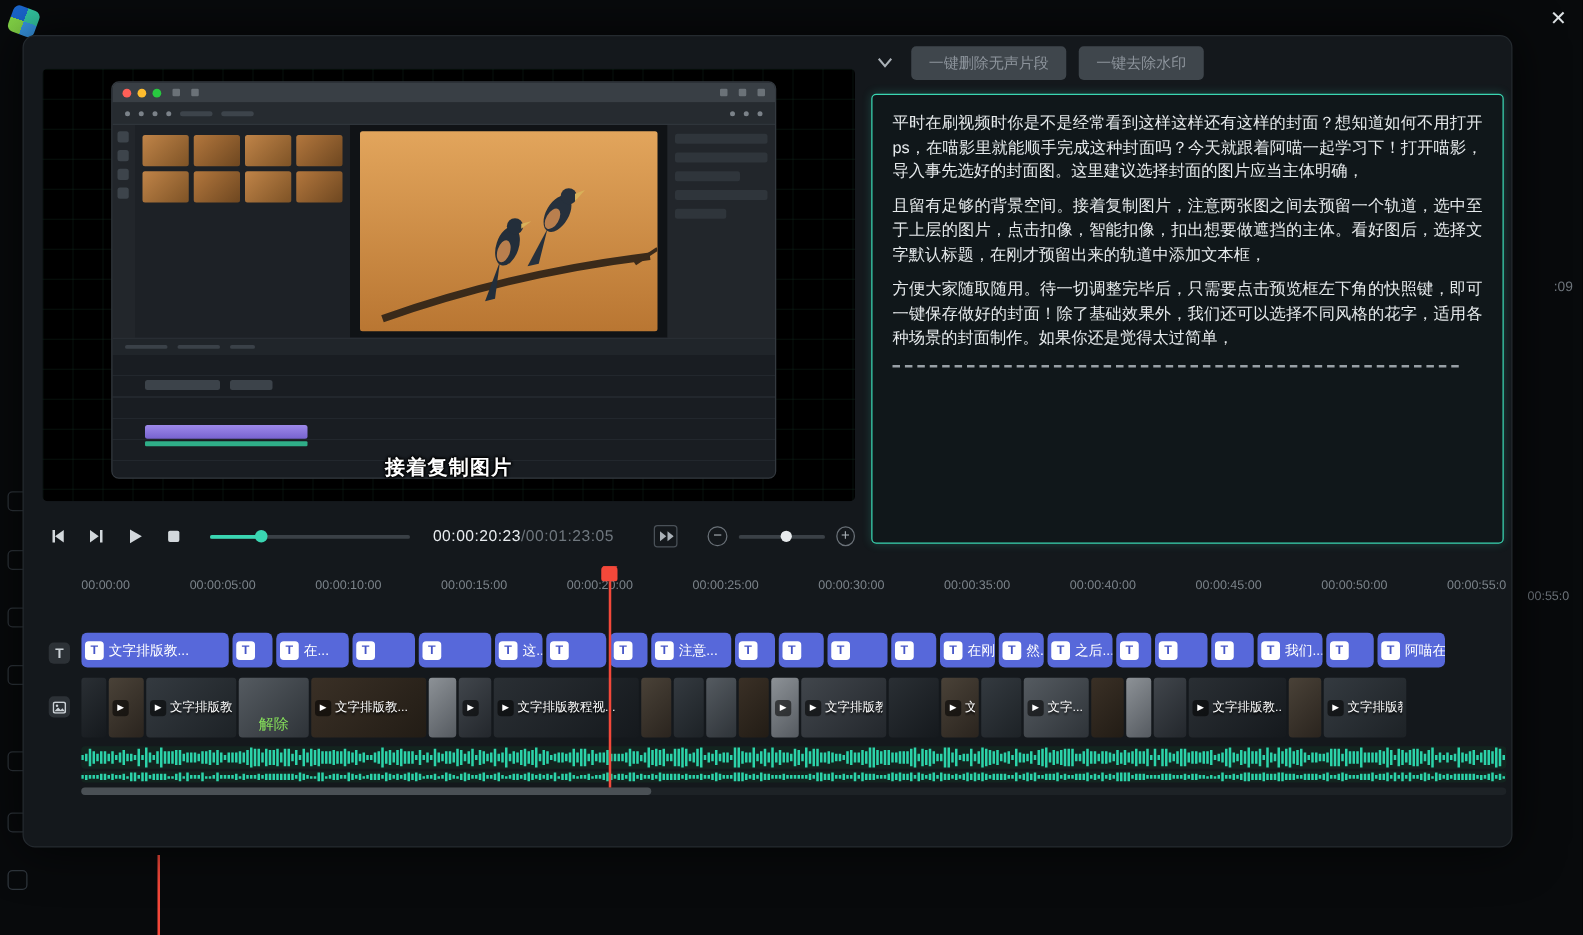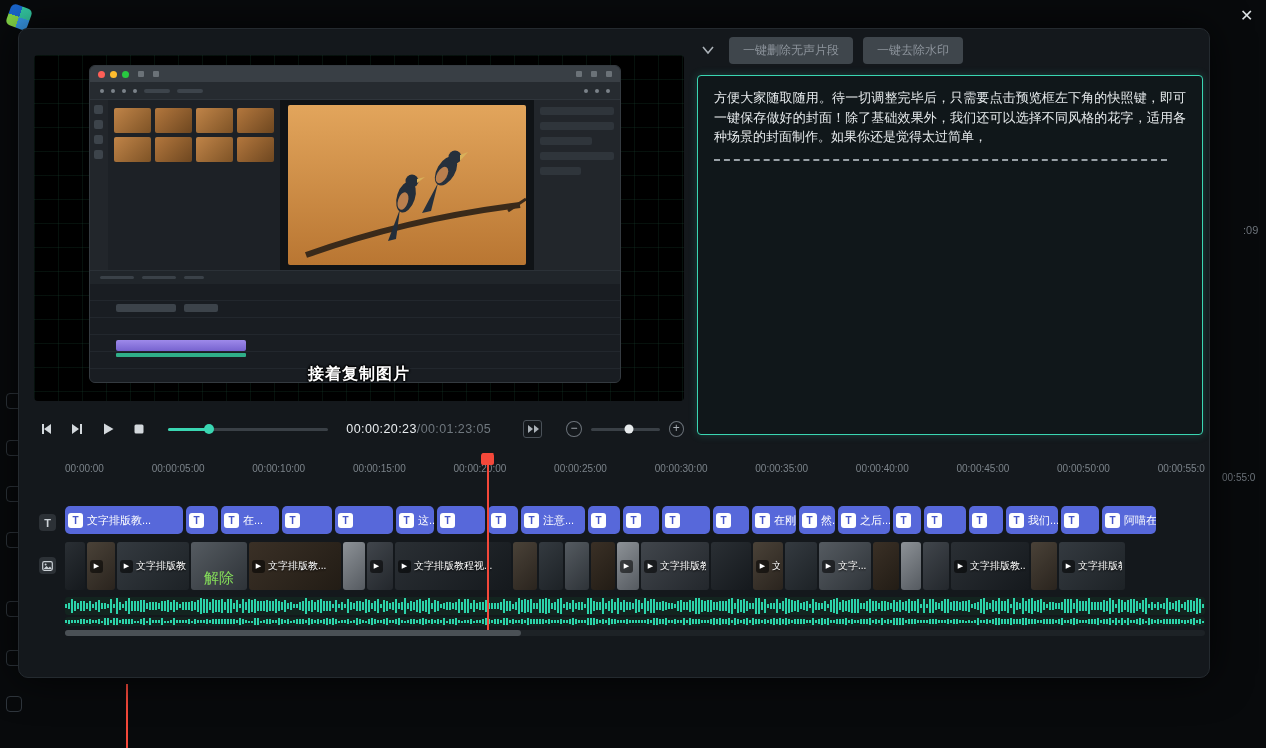--- a/index.html
+++ b/index.html
@@ -89,21 +89,21 @@
     display:flex;align-items:center;gap:4px;padding-left:3px;overflow:hidden;cursor:pointer}
   .t-badge{flex:none;width:15px;height:15px;background:#fff;border-radius:3px;color:#4656c8;font-size:10px;font-weight:bold;
     display:flex;align-items:center;justify-content:center}
   .clip-label{color:#fff;font-size:11px;white-space:nowrap;overflow:hidden}
   .video-track{position:absolute;left:46px;top:513px;width:1140px;height:50px;display:flex;overflow:hidden}
   .video-clip{position:relative;flex:none;height:48px;margin-right:2px;border-radius:3px;overflow:hidden;cursor:pointer}
   .vc-row{position:absolute;inset:0;display:flex;align-items:center;gap:3px;padding:0 3px}
   .play-badge{flex:none;width:13px;height:13px;background:rgba(0,0,0,.55);border-radius:3px;color:#fff;font-size:7px;
     display:flex;align-items:center;justify-content:center}
   .video-clip .clip-label{font-size:10px;text-shadow:0 1px 2px #000}
-  .vc-tag{position:absolute;left:50%;bottom:2px;transform:translateX(-50%);color:#86e05a;font-size:15px;white-space:nowrap}
+  .vc-tag{position:absolute;left:50%;bottom:2px;transform:translateX(-50%);color:#86e05a;font-size:12px;white-space:nowrap}
   .audio-row{position:absolute;left:46px;width:1140px;background:#13241f;border-radius:3px;display:flex;align-items:center;overflow:hidden;cursor:pointer}
   .audio-row-1{top:568px;height:18px}
   .audio-row-2{top:588px;height:9px}
   .wbar{flex:none;width:2px;margin-right:1px;background:var(--waveform,#2cd3aa)}
   .h-scroll{position:absolute;left:46px;top:601px;width:1140px;height:6px;border-radius:3px;background:#1d2226}
   .h-thumb{position:absolute;left:0;top:0;width:456px;height:6px;border-radius:3px;background:#4a5055;cursor:pointer}
   .playhead{position:absolute;left:462px;top:424px;width:13px;height:182px;z-index:5;cursor:ew-resize}
   .ph-marker{width:13px;height:12px;background:var(--playhead,#f4483a);border-radius:3px 3px 2px 2px}
   .ph-marker::after{content:"";display:block;margin:0 auto;width:0;border-left:6px solid transparent;border-right:6px solid transparent;
     border-top:5px solid var(--playhead,#f4483a)}
@@ -271,20 +271,22 @@
       <span class="chev">
         <svg width="14" height="10">
             <polyline points="2,2 7,8 12,2" fill="none" stroke="#aab1b7" stroke-width="1.6"></polyline>
           </svg>
       </span>
       <button class="gray-btn">一键删除无声片段</button>
       <button class="gray-btn">一键去除水印</button>
     </div>
 
     <div class="transcript">
+        <p>平时在刷视频时你是不是经常看到这样这样还有这样的封面？想知道如何不用打开ps，在喵影里就能顺手完成这种封面吗？今天就跟着阿喵一起学习下！打开喵影，导入事先选好的封面图。这里建议选择封面的图片应当主体明确，</p>
+        <p>且留有足够的背景空间。接着复制图片，注意两张图之间去预留一个轨道，选中至于上层的图片，点击扣像，智能扣像，扣出想要做遮挡的主体。看好图后，选择文字默认标题，在刚才预留出来的轨道中添加文本框，</p>
         <p>方便大家随取随用。待一切调整完毕后，只需要点击预览框左下角的快照键，即可一键保存做好的封面！除了基础效果外，我们还可以选择不同风格的花字，适用各种场景的封面制作。如果你还是觉得太过简单，</p>
         <div class="clipped-line"></div>
       </div>
 
     <div class="ruler">
         <span class="ruler-label">00:00:00</span>
         <span class="ruler-label">00:00:05:00</span>
         <span class="ruler-label">00:00:10:00</span>
         <span class="ruler-label">00:00:15:00</span>
         <span class="ruler-label">00:00:20:00</span>

